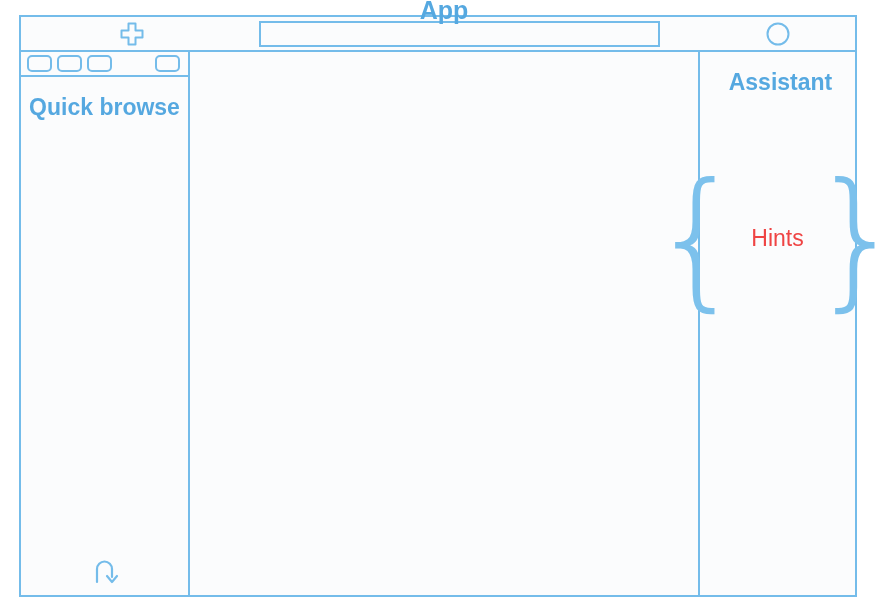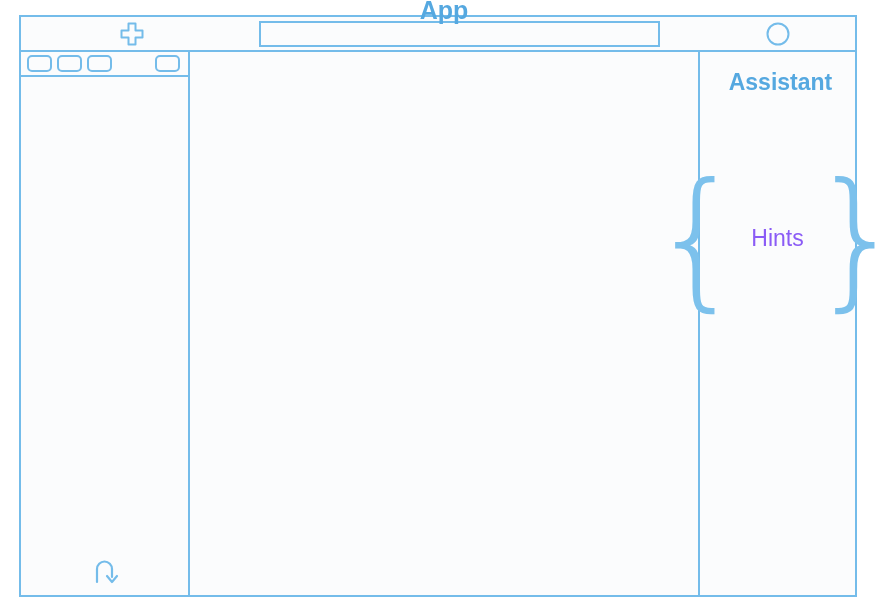--- a/index.html
+++ b/index.html
@@ -183,21 +183,21 @@
   .brace {
     color: #7CC1EC;
     font-family: "DejaVu Sans", sans-serif;
     font-size: 150px;
     font-weight: 100;
     line-height: 0.62;
     display: block;
   }
   #hints-label {
     font-size: 23px;
-    color: #8b5cf6;
+    color: #ef4444;
     padding: 0 6px;
     white-space: nowrap;
   }
 </style>
 </head>
 <body>
 
 <div id="window-frame">
 
   <div id="toolbar">
@@ -228,20 +228,21 @@
 
     <div id="sidebar">
 
       <div id="tab-strip">
         <span class="tab-chip"></span>
         <span class="tab-chip"></span>
         <span class="tab-chip"></span>
         <span class="tab-chip tab-spacer-before"></span>
       </div>
 
+      <div id="sidebar-heading">Quick browse</div>
 
       <div id="sidebar-footer">
         <span class="uturn-icon">
           <svg width="34" height="30" viewBox="0 0 34 30">
             <path d="M9 25 L9 12 a7.5 7.5 0 0 1 15 0 L24 20" fill="none" stroke="#74BCEA" stroke-width="2.2" stroke-linecap="round" stroke-linejoin="round"></path>
             <path d="M19 19 L24 25 L29 19" fill="none" stroke="#74BCEA" stroke-width="2.2" stroke-linecap="round" stroke-linejoin="round"></path>
           </svg>
         </span>
       </div>
 

